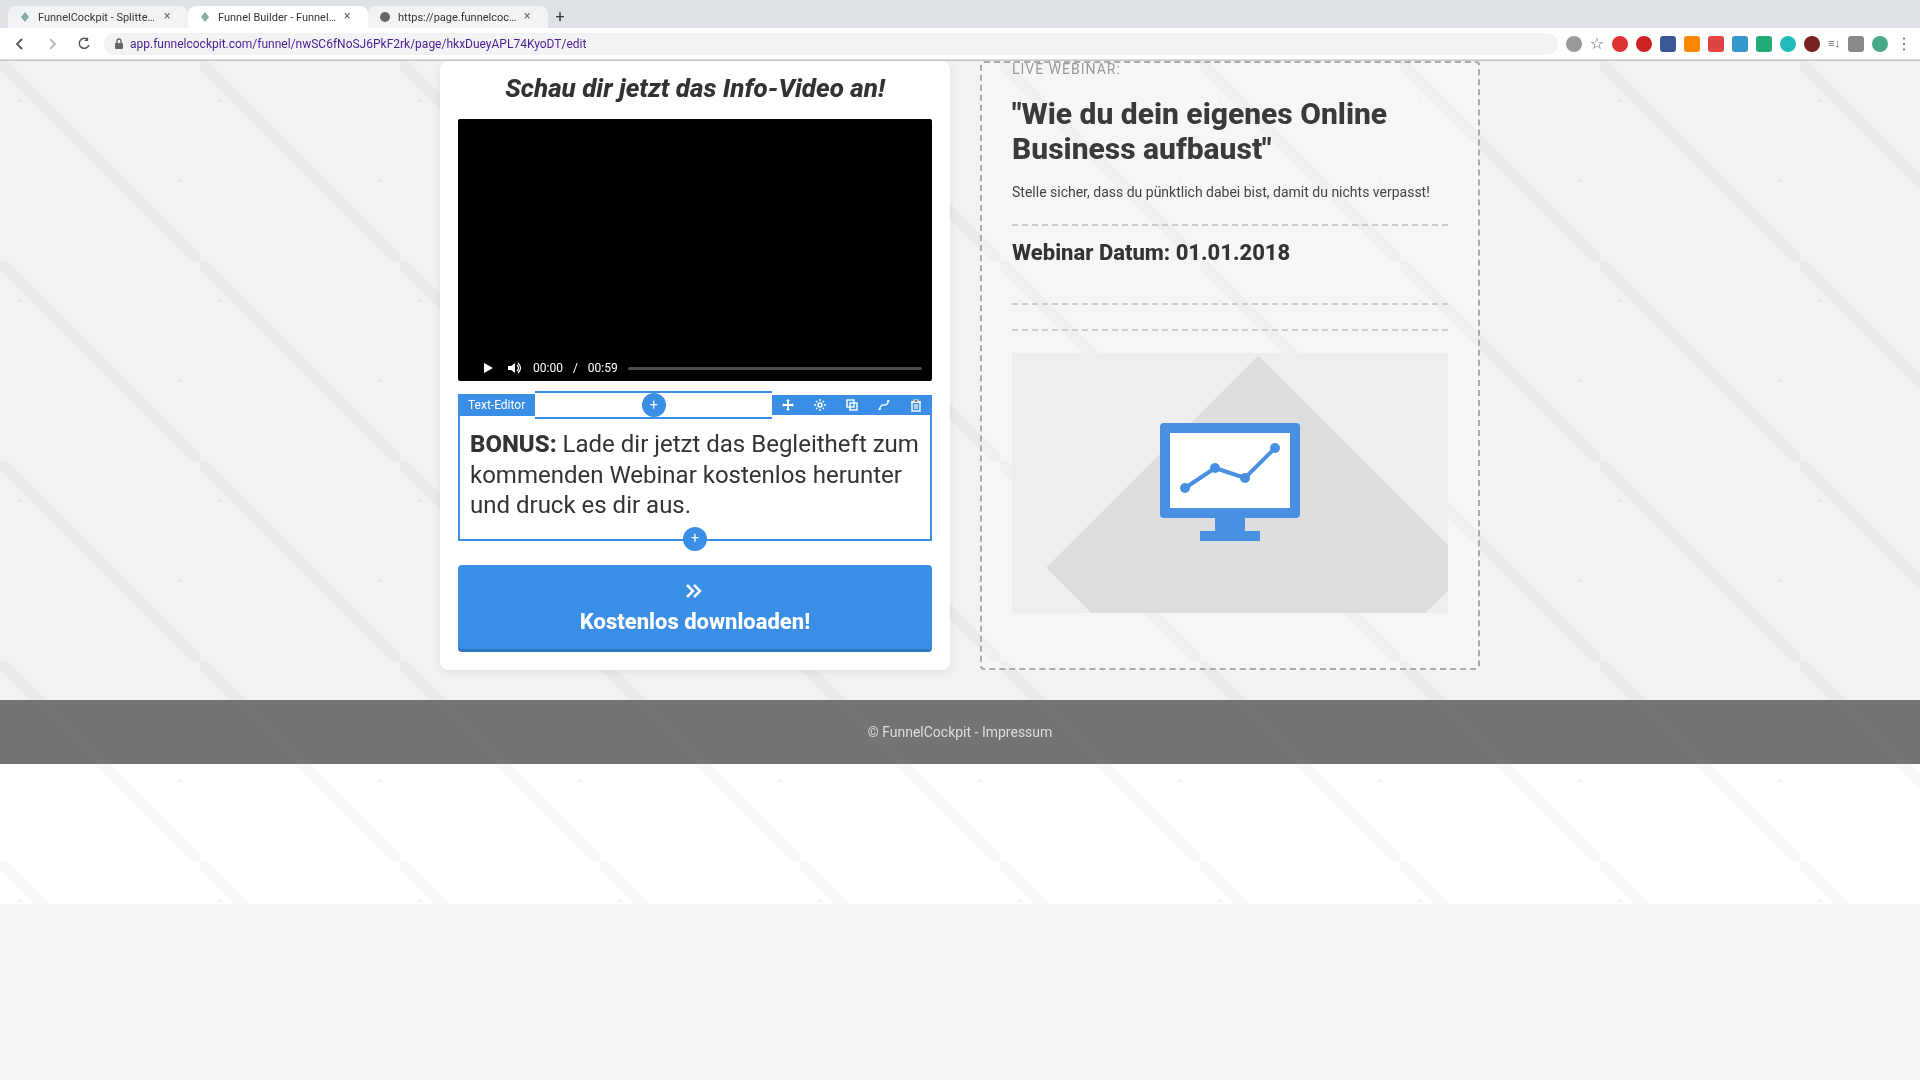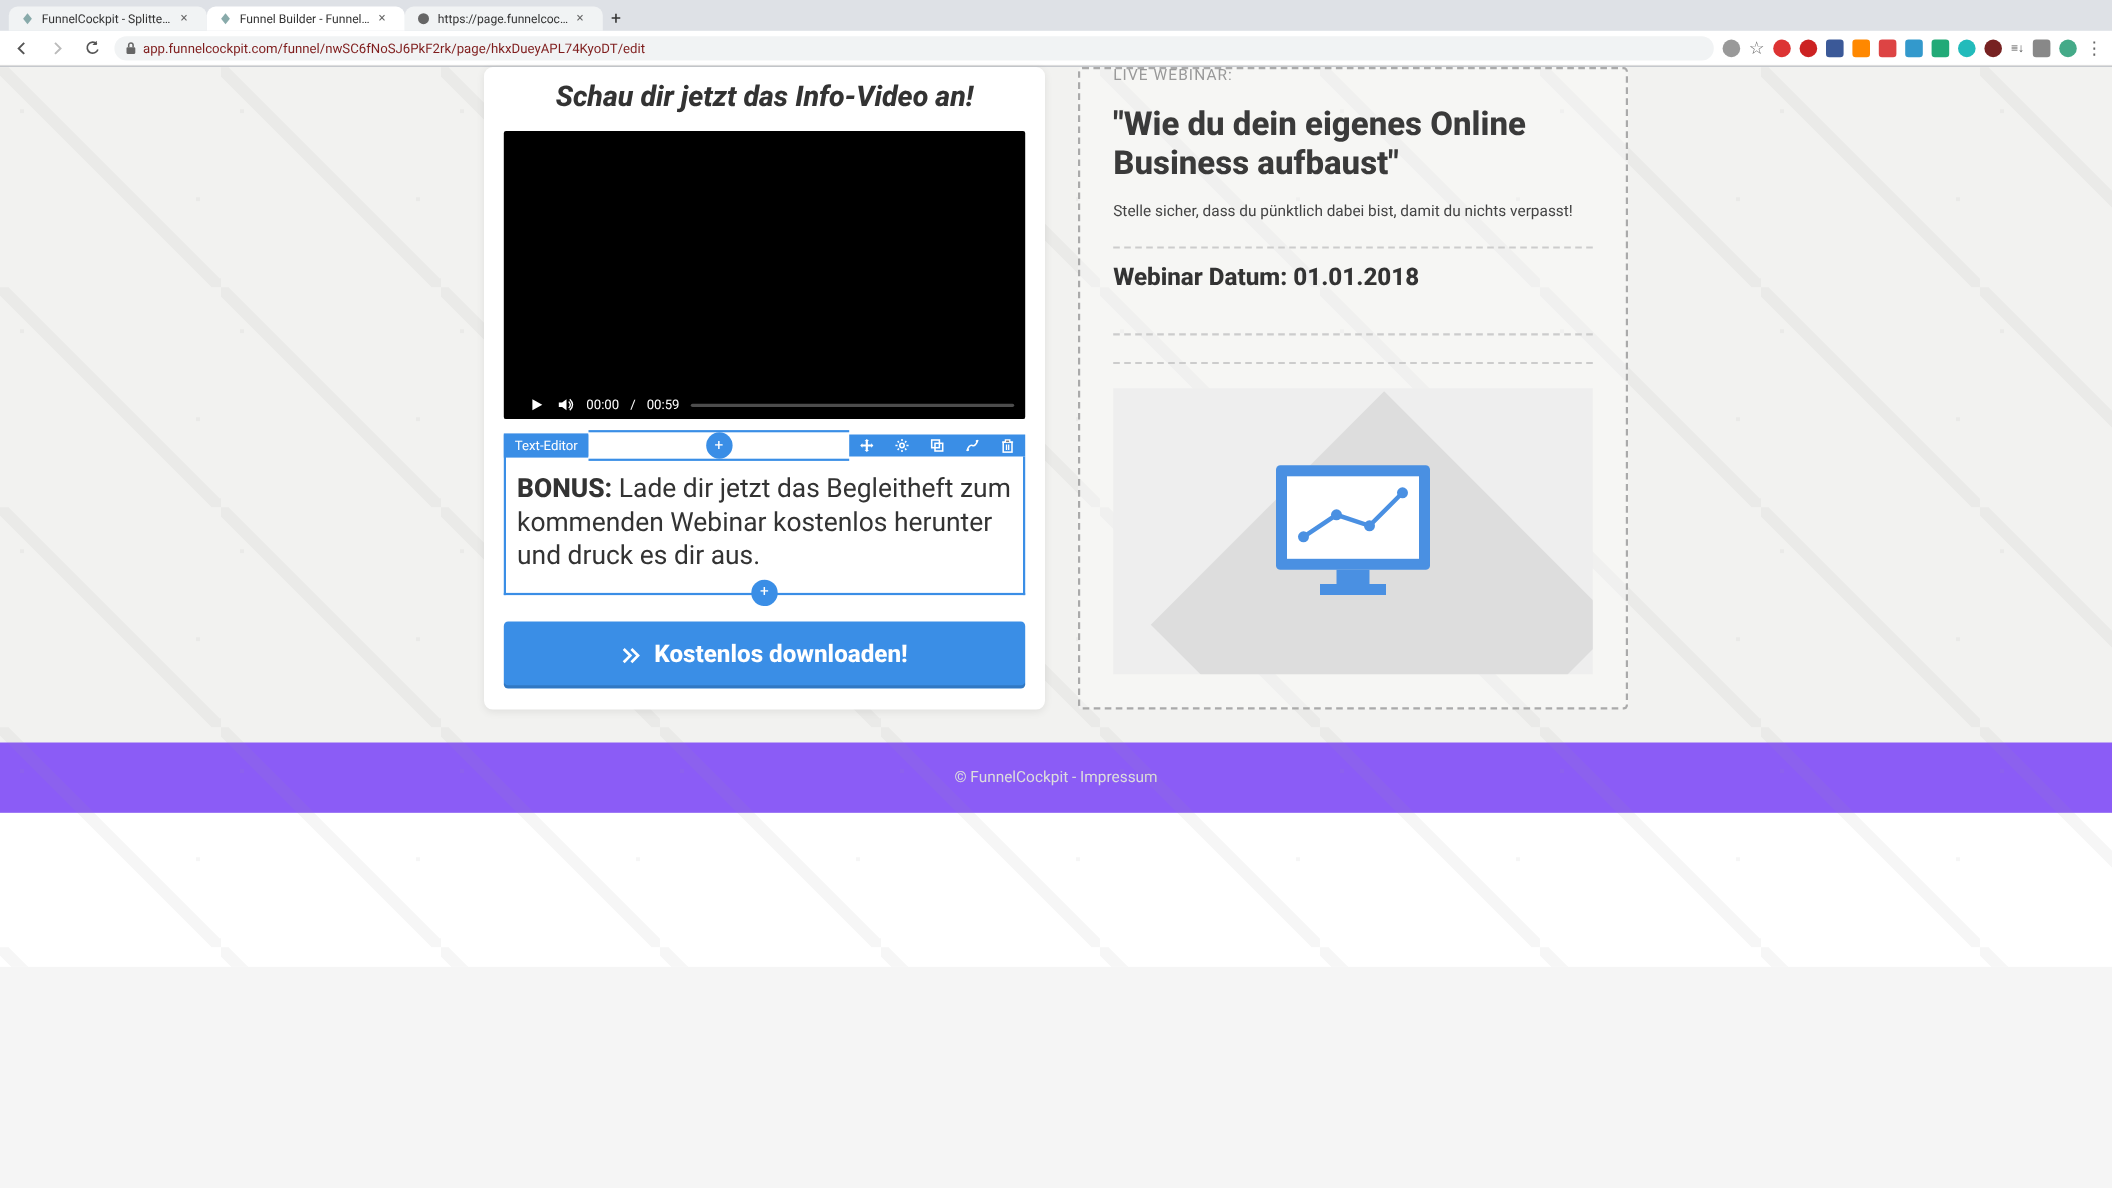--- a/index.html
+++ b/index.html
@@ -12,21 +12,21 @@
 .tab.active { background: #fff; }
 .tab-favicon { width: 14px; height: 14px; display: inline-flex; align-items: center; justify-content: center; }
 .tab-title { flex: 1; white-space: nowrap; overflow: hidden; text-overflow: ellipsis; font-size: 11px; }
 .tab-close { width: 14px; height: 14px; color: #666; cursor: pointer; font-size: 12px; line-height: 1; }
 .new-tab { width: 24px; height: 24px; display: flex; align-items: center; justify-content: center; color: #333; font-size: 16px; cursor: pointer; }
 
 .nav-bar { display: flex; align-items: center; gap: 8px; padding: 4px 8px; background: #fff; border-bottom: 1px solid #ddd; height: 32px; }
 .nav-btn { width: 24px; height: 24px; display: flex; align-items: center; justify-content: center; color: #555; cursor: pointer; }
 .nav-btn.disabled { color: #bbb; }
 .url-bar { flex: 1; display: flex; align-items: center; background: #f1f3f4; border-radius: 14px; padding: 4px 10px; gap: 6px; }
-.url-text { font-size: 12px; color: #7f1d1d; flex: 1; }
+.url-text { font-size: 12px; color: #4c1d95; flex: 1; }
 .ext-icons { display: flex; gap: 8px; align-items: center; }
 .ext-icon { width: 16px; height: 16px; border-radius: 50%; }
 
 
 .page-wrap { background: #f2f2f0; min-height: 700px; position: relative; }
 .bg-pattern { position: absolute; inset: 0; opacity: 0.08; background:
   radial-gradient(circle at 10% 20%, #999 2px, transparent 2px),
   radial-gradient(circle at 90% 60%, #999 2px, transparent 2px),
   linear-gradient(45deg, transparent 48%, #999 48%, #999 52%, transparent 52%);
   background-size: 200px 200px; }
@@ -46,34 +46,34 @@
 .toolbar-label { background: #3a8ee6; color: #fff; font-size: 12px; padding: 4px 10px; }
 .toolbar-spacer { flex: 1; background: #fff; height: 28px; border-top: 2px solid #3a8ee6; border-bottom: 2px solid #3a8ee6; position: relative; }
 .add-circle { position: absolute; left: 50%; top: 50%; transform: translate(-50%, -50%); width: 24px; height: 24px; background: #3a8ee6; border-radius: 50%; display: flex; align-items: center; justify-content: center; color: #fff; font-size: 14px; cursor: pointer; }
 .toolbar-btns { display: flex; gap: 0; }
 .tb-btn { width: 32px; height: 28px; display: flex; align-items: center; justify-content: center; color: #fff; cursor: pointer; }
 
 .bonus-block { border: 2px solid #3a8ee6; border-top: none; padding: 14px 10px 18px; font-size: 24px; line-height: 1.28; color: #333; position: relative; }
 .bonus-strong { font-weight: 800; }
 .add-bottom { position: absolute; left: 50%; bottom: -12px; transform: translateX(-50%); width: 24px; height: 24px; background: #3a8ee6; border-radius: 50%; display: flex; align-items: center; justify-content: center; color: #fff; font-size: 14px; cursor: pointer; }
 
-.cta-button { margin-top: 24px; background: #3a8ee6; color: #fff; border-radius: 4px; padding: 18px; text-align: center; font-size: 22px; font-weight: 800; cursor: pointer; display: flex; align-items: center; justify-content: center; gap: 10px; box-shadow: inset 0 -3px 0 rgba(0,0,0,0.15); }
+.cta-button { margin-top: 24px; background: #3a8ee6; color: #fff; border-radius: 4px; padding: 18px; text-align: center; font-size: 22px; font-weight: 800; cursor: pointer; display: flex; align-items: center; justify-content: center; gap: 10px; box-shadow: inset 0 -3px 0 rgba(0,0,0,0.15); flex-direction: column; }
 
 .right-card { width: 500px; border: 2px dashed #aaa; border-radius: 4px; padding: 0 30px 30px; background: rgba(255,255,255,0.3); }
 .eyebrow { font-size: 14px; color: #999; letter-spacing: 1px; margin-top: -2px; }
 .right-title { font-size: 30px; font-weight: 800; color: #3a3a3a; margin-top: 20px; line-height: 1.15; }
 .right-sub { font-size: 14px; color: #444; margin-top: 18px; }
 .dash-sep { border-top: 2px dashed #ccc; margin: 24px 0 0; }
 .info-line { font-size: 22px; font-weight: 800; color: #333; padding: 14px 0; }
 
 .monitor-box { background: #eee; margin-top: 22px; height: 260px; display: flex; align-items: center; justify-content: center; position: relative; overflow: hidden; }
 .monitor-shadow { position: absolute; width: 300px; height: 300px; background: #ddd; transform: rotate(45deg) translate(80px, 40px); }
 .monitor-svg { position: relative; z-index: 1; }
 
-.footer { background: #8b5cf6; color: #ddd; text-align: center; padding: 24px; font-size: 14px; margin-top: 10px; }
+.footer { background: #737373; color: #ddd; text-align: center; padding: 24px; font-size: 14px; margin-top: 10px; }
 .below-footer { height: 140px; background: #fff; }
 
 svg { display: block; }
 </style>
 </head>
 <body>
 
 <div class="browser-chrome">
   <div class="tab-bar">
     <div class="tab">

